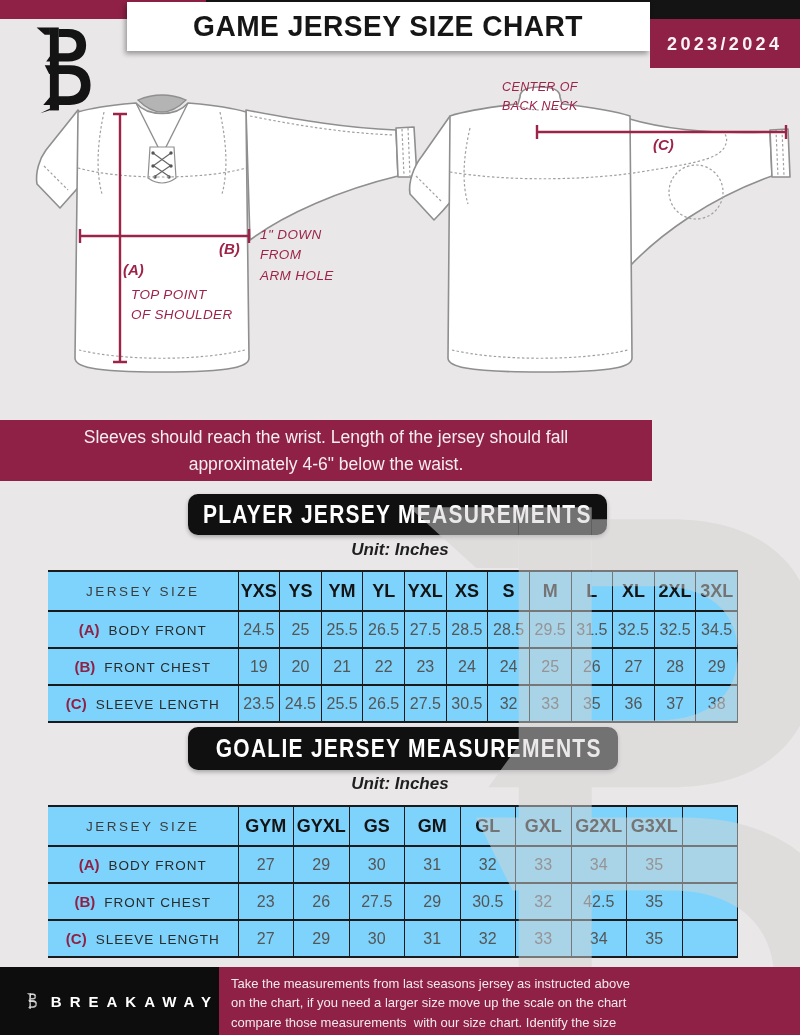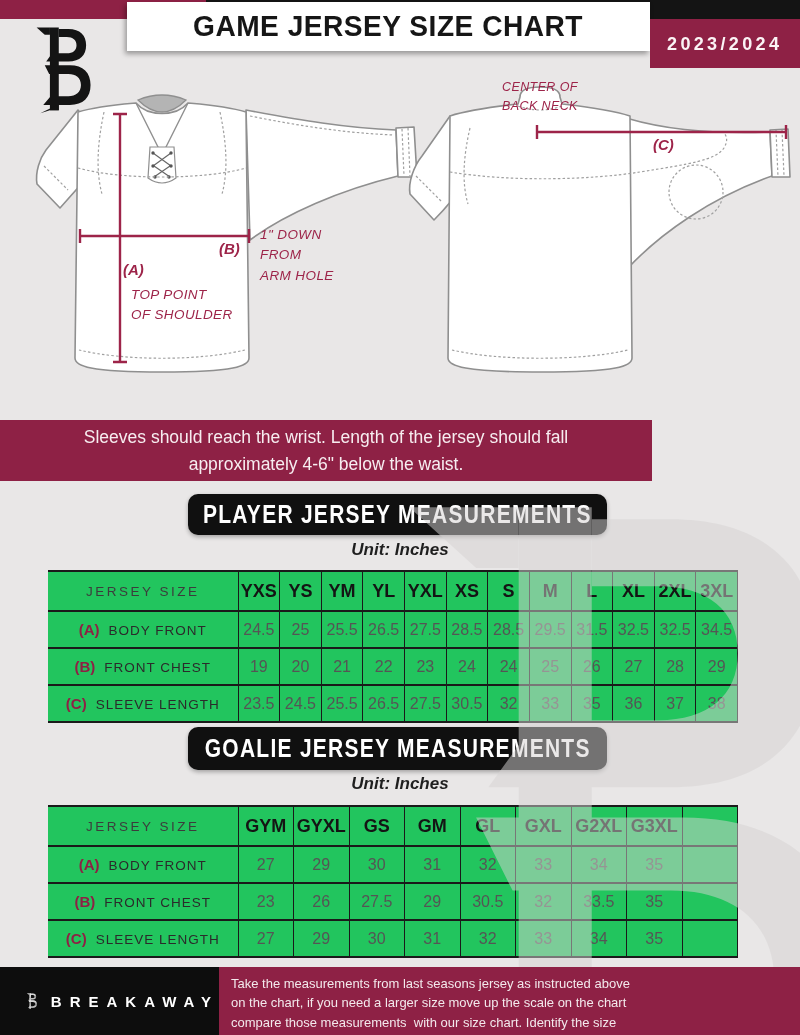--- a/index.html
+++ b/index.html
@@ -24,30 +24,30 @@
   
   .notice{position:absolute;left:0;top:420px;width:652px;height:61px;background:#8e2145;z-index:2;
           display:flex;flex-direction:column;align-items:center;justify-content:center;
           color:#f7edf0;font-size:17.5px;line-height:1.5;}
   
   .pill{position:absolute;left:188px;width:419px;height:41px;background:#101010;border-radius:10px;
         display:flex;align-items:center;justify-content:center;z-index:1;
         box-shadow:0 2px 4px rgba(0,0,0,.3);}
   .pill span{color:#ffffff;font-size:25px;font-weight:800;letter-spacing:1.5px;transform:scaleX(.84);white-space:nowrap;}
   .pill-player{top:494px;}
-  .pill-goalie{top:727px;height:43px;}
+  .pill-goalie{top:727px;height:43px;padding-left:11px;}
   .unit{position:absolute;left:0;width:800px;text-align:center;font-style:italic;font-weight:600;
         font-size:17px;color:#1f1f1f;z-index:1;}
   .unit-player{top:540px;}
   .unit-goalie{top:774px;}
   
   .tablewrap{position:absolute;left:48px;width:690px;z-index:1;}
   .tw-player{top:570px;}
   .tw-goalie{top:805px;}
-  table.meas{width:100%;border-collapse:collapse;table-layout:fixed;background:#22c55e;}
+  table.meas{width:100%;border-collapse:collapse;table-layout:fixed;background:#7dd3fc;}
   table.meas td{border-top:2px solid #1a1a1a;border-bottom:2px solid #1a1a1a;height:35px;
                 text-align:center;vertical-align:middle;padding:0;overflow:hidden;}
   table.meas tr.head-row td{height:38px;}
   table.meas td.colhead,table.meas td.val{border-left:1.5px solid #1a1a1a;}
   table.meas td:last-child{border-right:1.5px solid #1a1a1a;}
   td.corner{font-size:13.5px;letter-spacing:2.5px;color:#3c3c3c;}
   td.colhead{font-size:18px;font-weight:800;color:#141414;}
   td.val{font-size:16px;color:#555555;}
   td.rowlab{text-align:left;padding-left:25px;white-space:nowrap;}
   td.rowlab .key{color:#8e2145;font-weight:800;font-size:15px;margin-right:9px;}
@@ -310,21 +310,21 @@
             <td class="val"></td>
           </tr>
           <tr>
             <td class="rowlab"><span class="key">(B)</span><span class="lab">FRONT CHEST</span></td>
             <td class="val">23</td>
             <td class="val">26</td>
             <td class="val">27.5</td>
             <td class="val">29</td>
             <td class="val">30.5</td>
             <td class="val">32</td>
-            <td class="val">33.5</td>
+            <td class="val">42.5</td>
             <td class="val">35</td>
             <td class="val"></td>
           </tr>
           <tr>
             <td class="rowlab"><span class="key">(C)</span><span class="lab">SLEEVE LENGTH</span></td>
             <td class="val">27</td>
             <td class="val">29</td>
             <td class="val">30</td>
             <td class="val">31</td>
             <td class="val">32</td>

